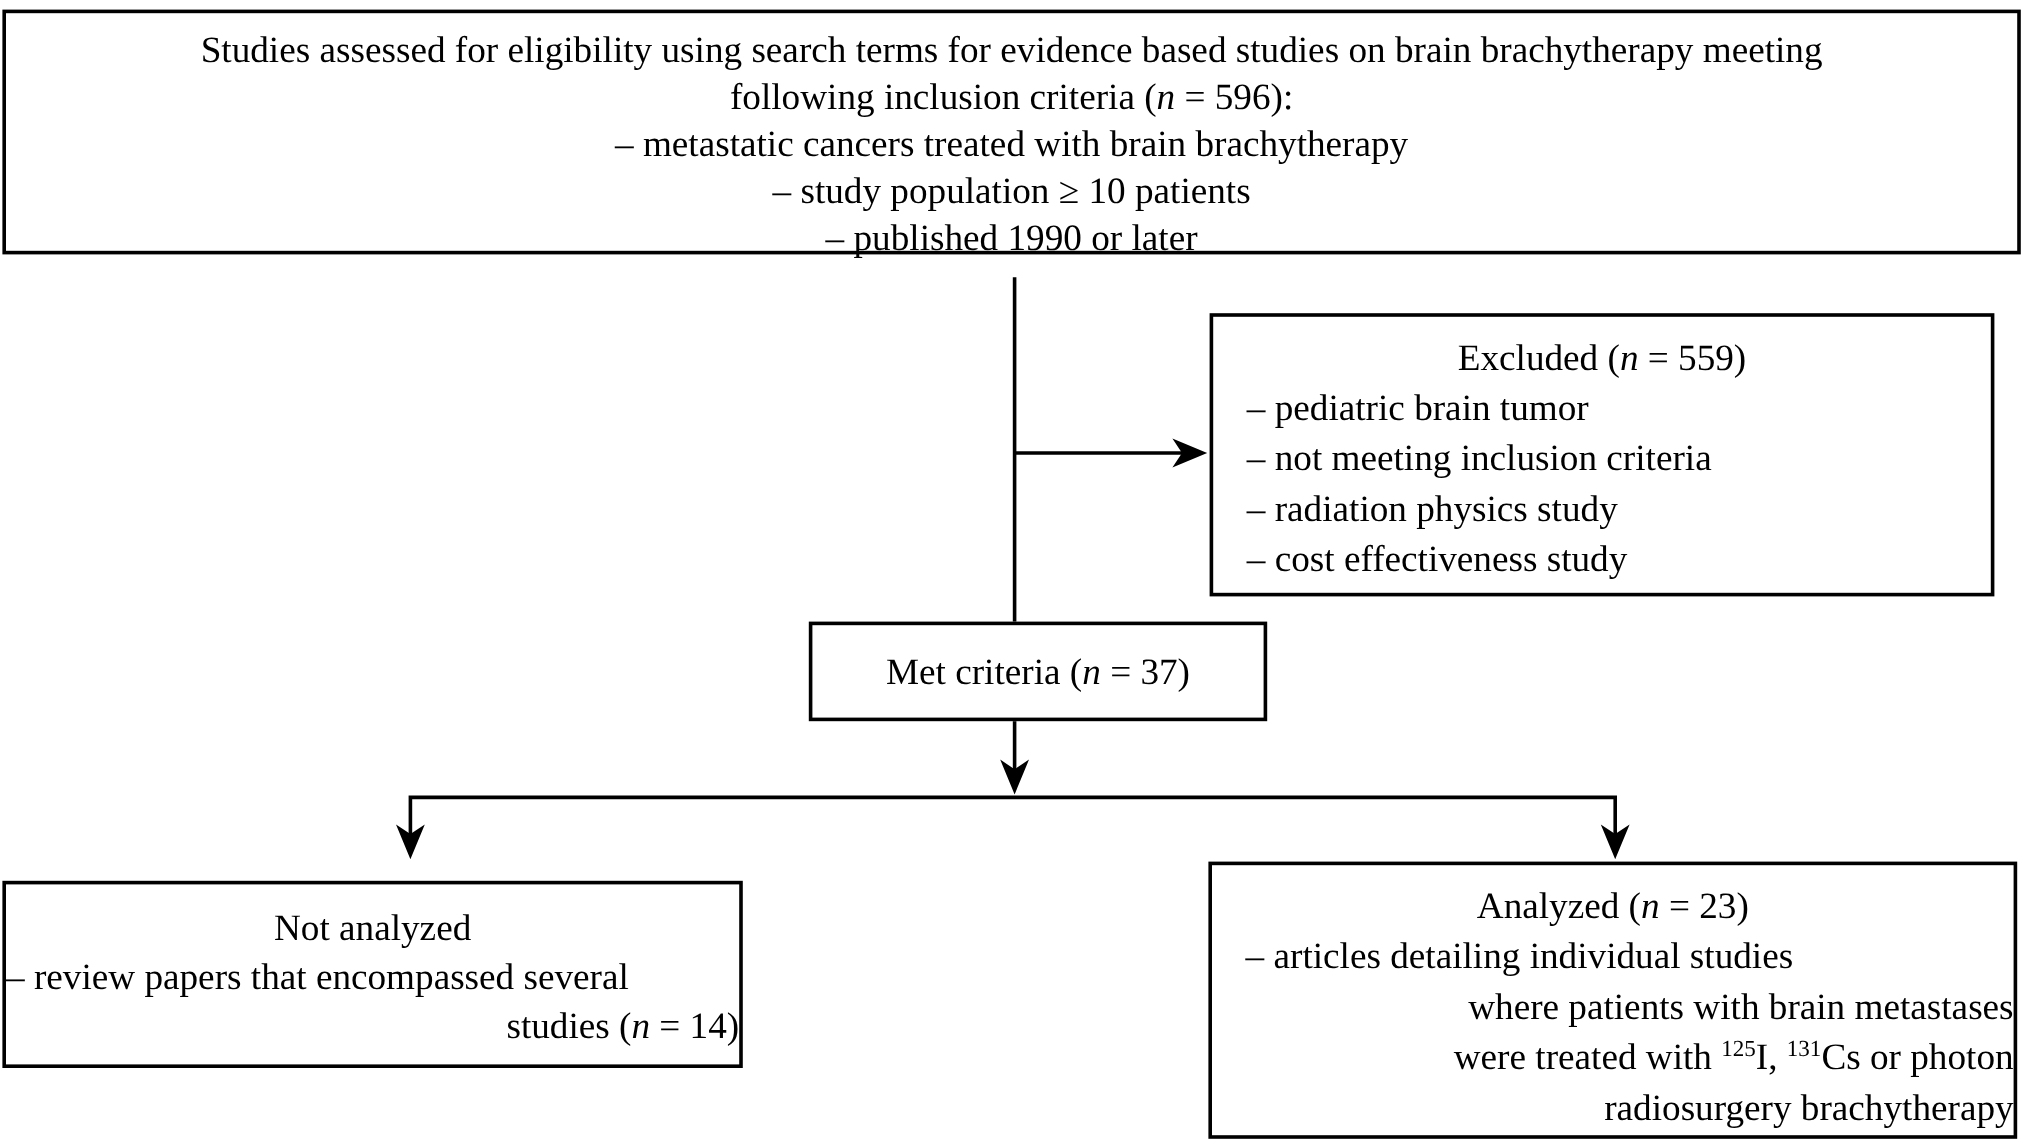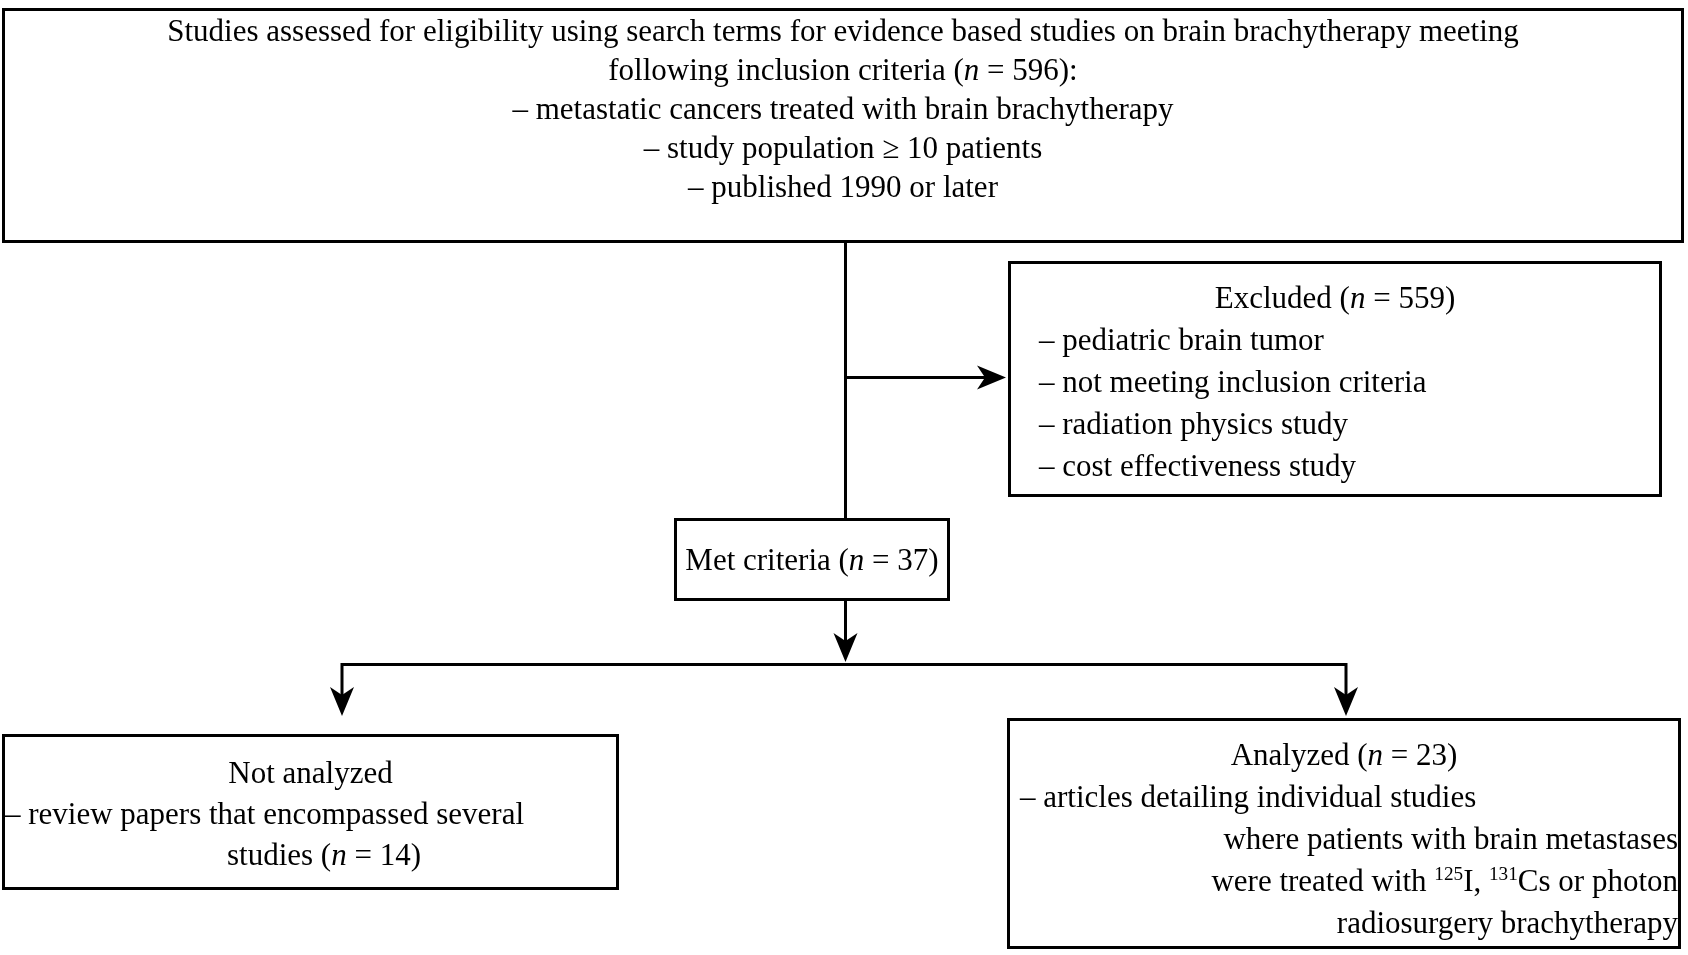--- a/index.html
+++ b/index.html
@@ -34,60 +34,61 @@
   .italic { font-style: italic; }
   sup.mass {
     font-size: 0.62em;
     line-height: 0;
     vertical-align: super;
   }
 
   
   .box-eligibility {
     left: 2px; top: 8px;
-    width: 1682px; height: 235px;
+    width: 1682px; height: 204px;
+    padding-top: 11px;
   }
   .box-eligibility .line { line-height: 39px; }
 
   
   .box-excluded {
     left: 1008px; top: 261px;
     width: 654px; height: 236px;
     padding-top: 13px;
   }
   .box-excluded .line { line-height: 42px; }
   .box-excluded .reason { padding-left: 28px; text-align: left; }
 
   
   .box-met {
     left: 674px; top: 518px;
-    width: 276px; height: 83px;
+    width: 382px; height: 83px;
     display: flex;
     align-items: center;
     justify-content: center;
   }
 
   
   .box-not-analyzed {
     left: 2px; top: 734px;
     width: 617px; height: 156px;
     padding-top: 15px;
   }
   .box-not-analyzed .line { line-height: 41px; }
   .box-not-analyzed .hang-first { text-align: left; }
-  .box-not-analyzed .hang-rest  { padding-left: 27px; text-align: center; }
+  .box-not-analyzed .hang-rest  { padding-left: 27px; text-align: right; }
 
   
   .box-analyzed {
     left: 1007px; top: 718px;
     width: 674px; height: 231px;
     padding-top: 13px;
   }
   .box-analyzed .line { line-height: 42px; }
-  .box-analyzed .hang-first { padding-left: 10px; text-align: left; }
+  .box-analyzed .hang-first { padding-left: 28px; text-align: left; }
   .box-analyzed .hang-rest  { padding-left: 52px; text-align: right; }
 </style>
 </head>
 <body>
 
 <div class="canvas">
 
   <svg class="connectors" viewBox="0 0 1688 955" xmlns="http://www.w3.org/2000/svg">
     <g stroke="#000000" stroke-width="3" fill="none">
       <line x1="845.5" y1="231" x2="845.5" y2="520"></line>

